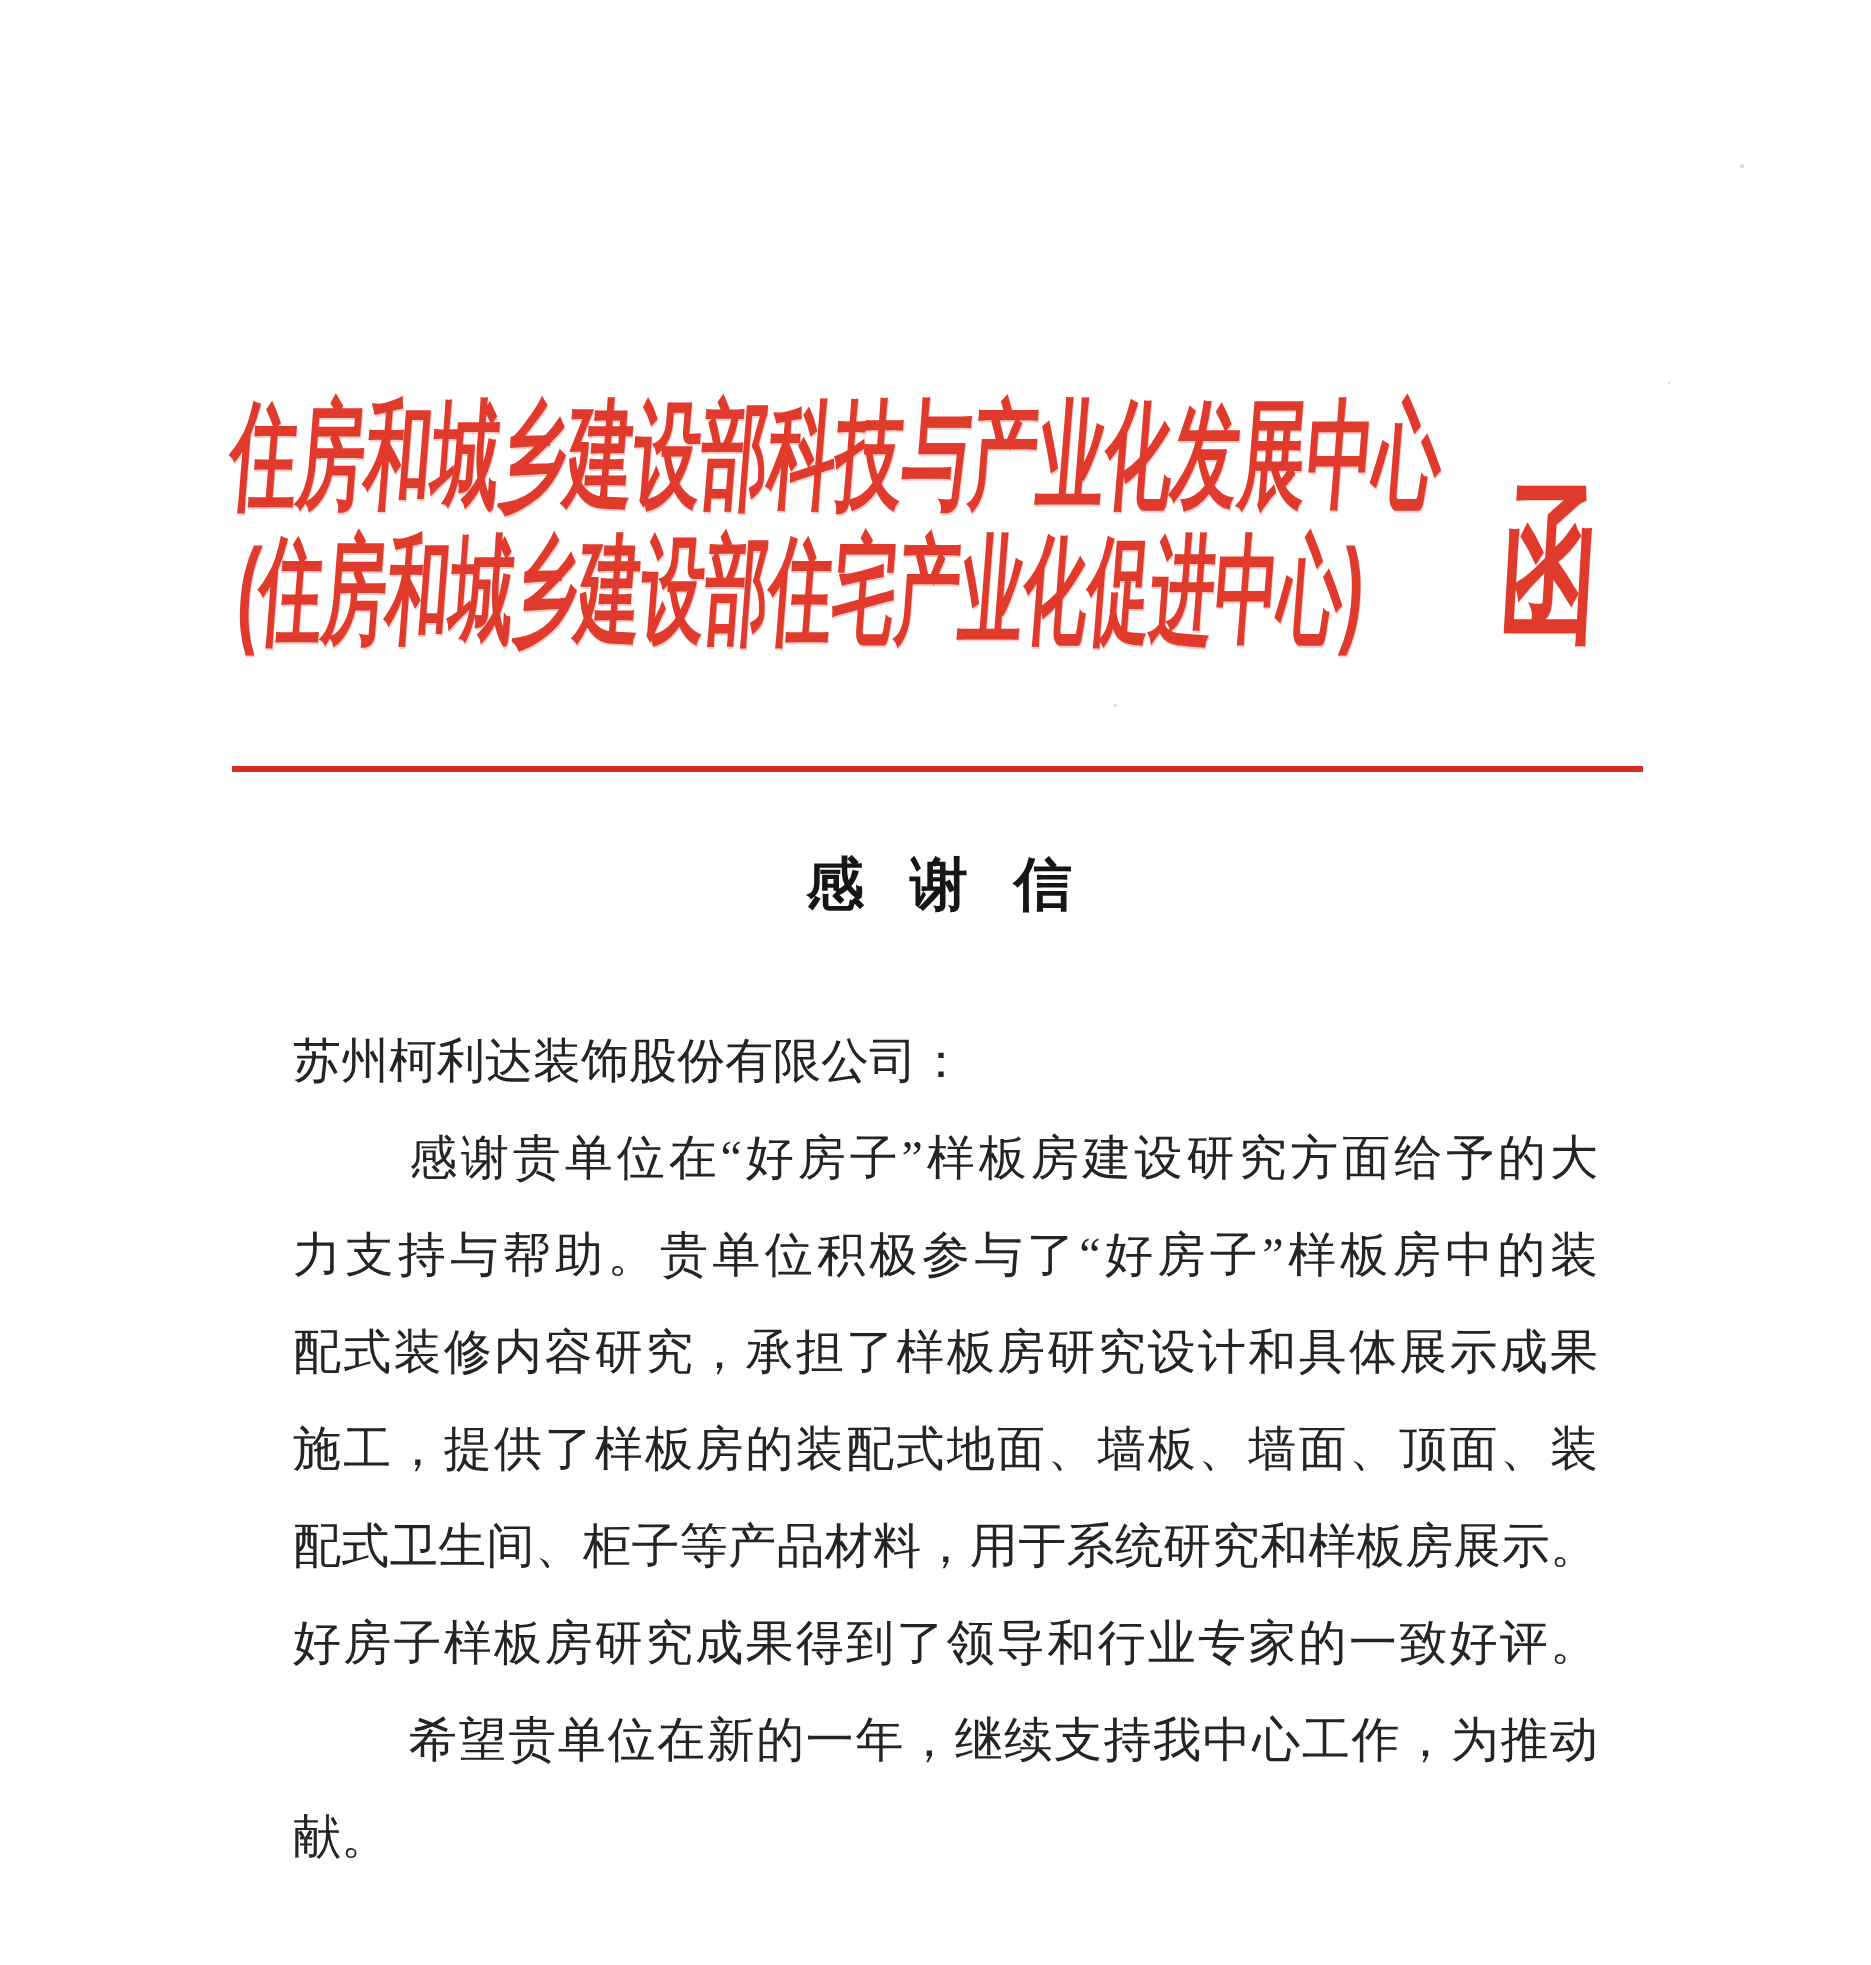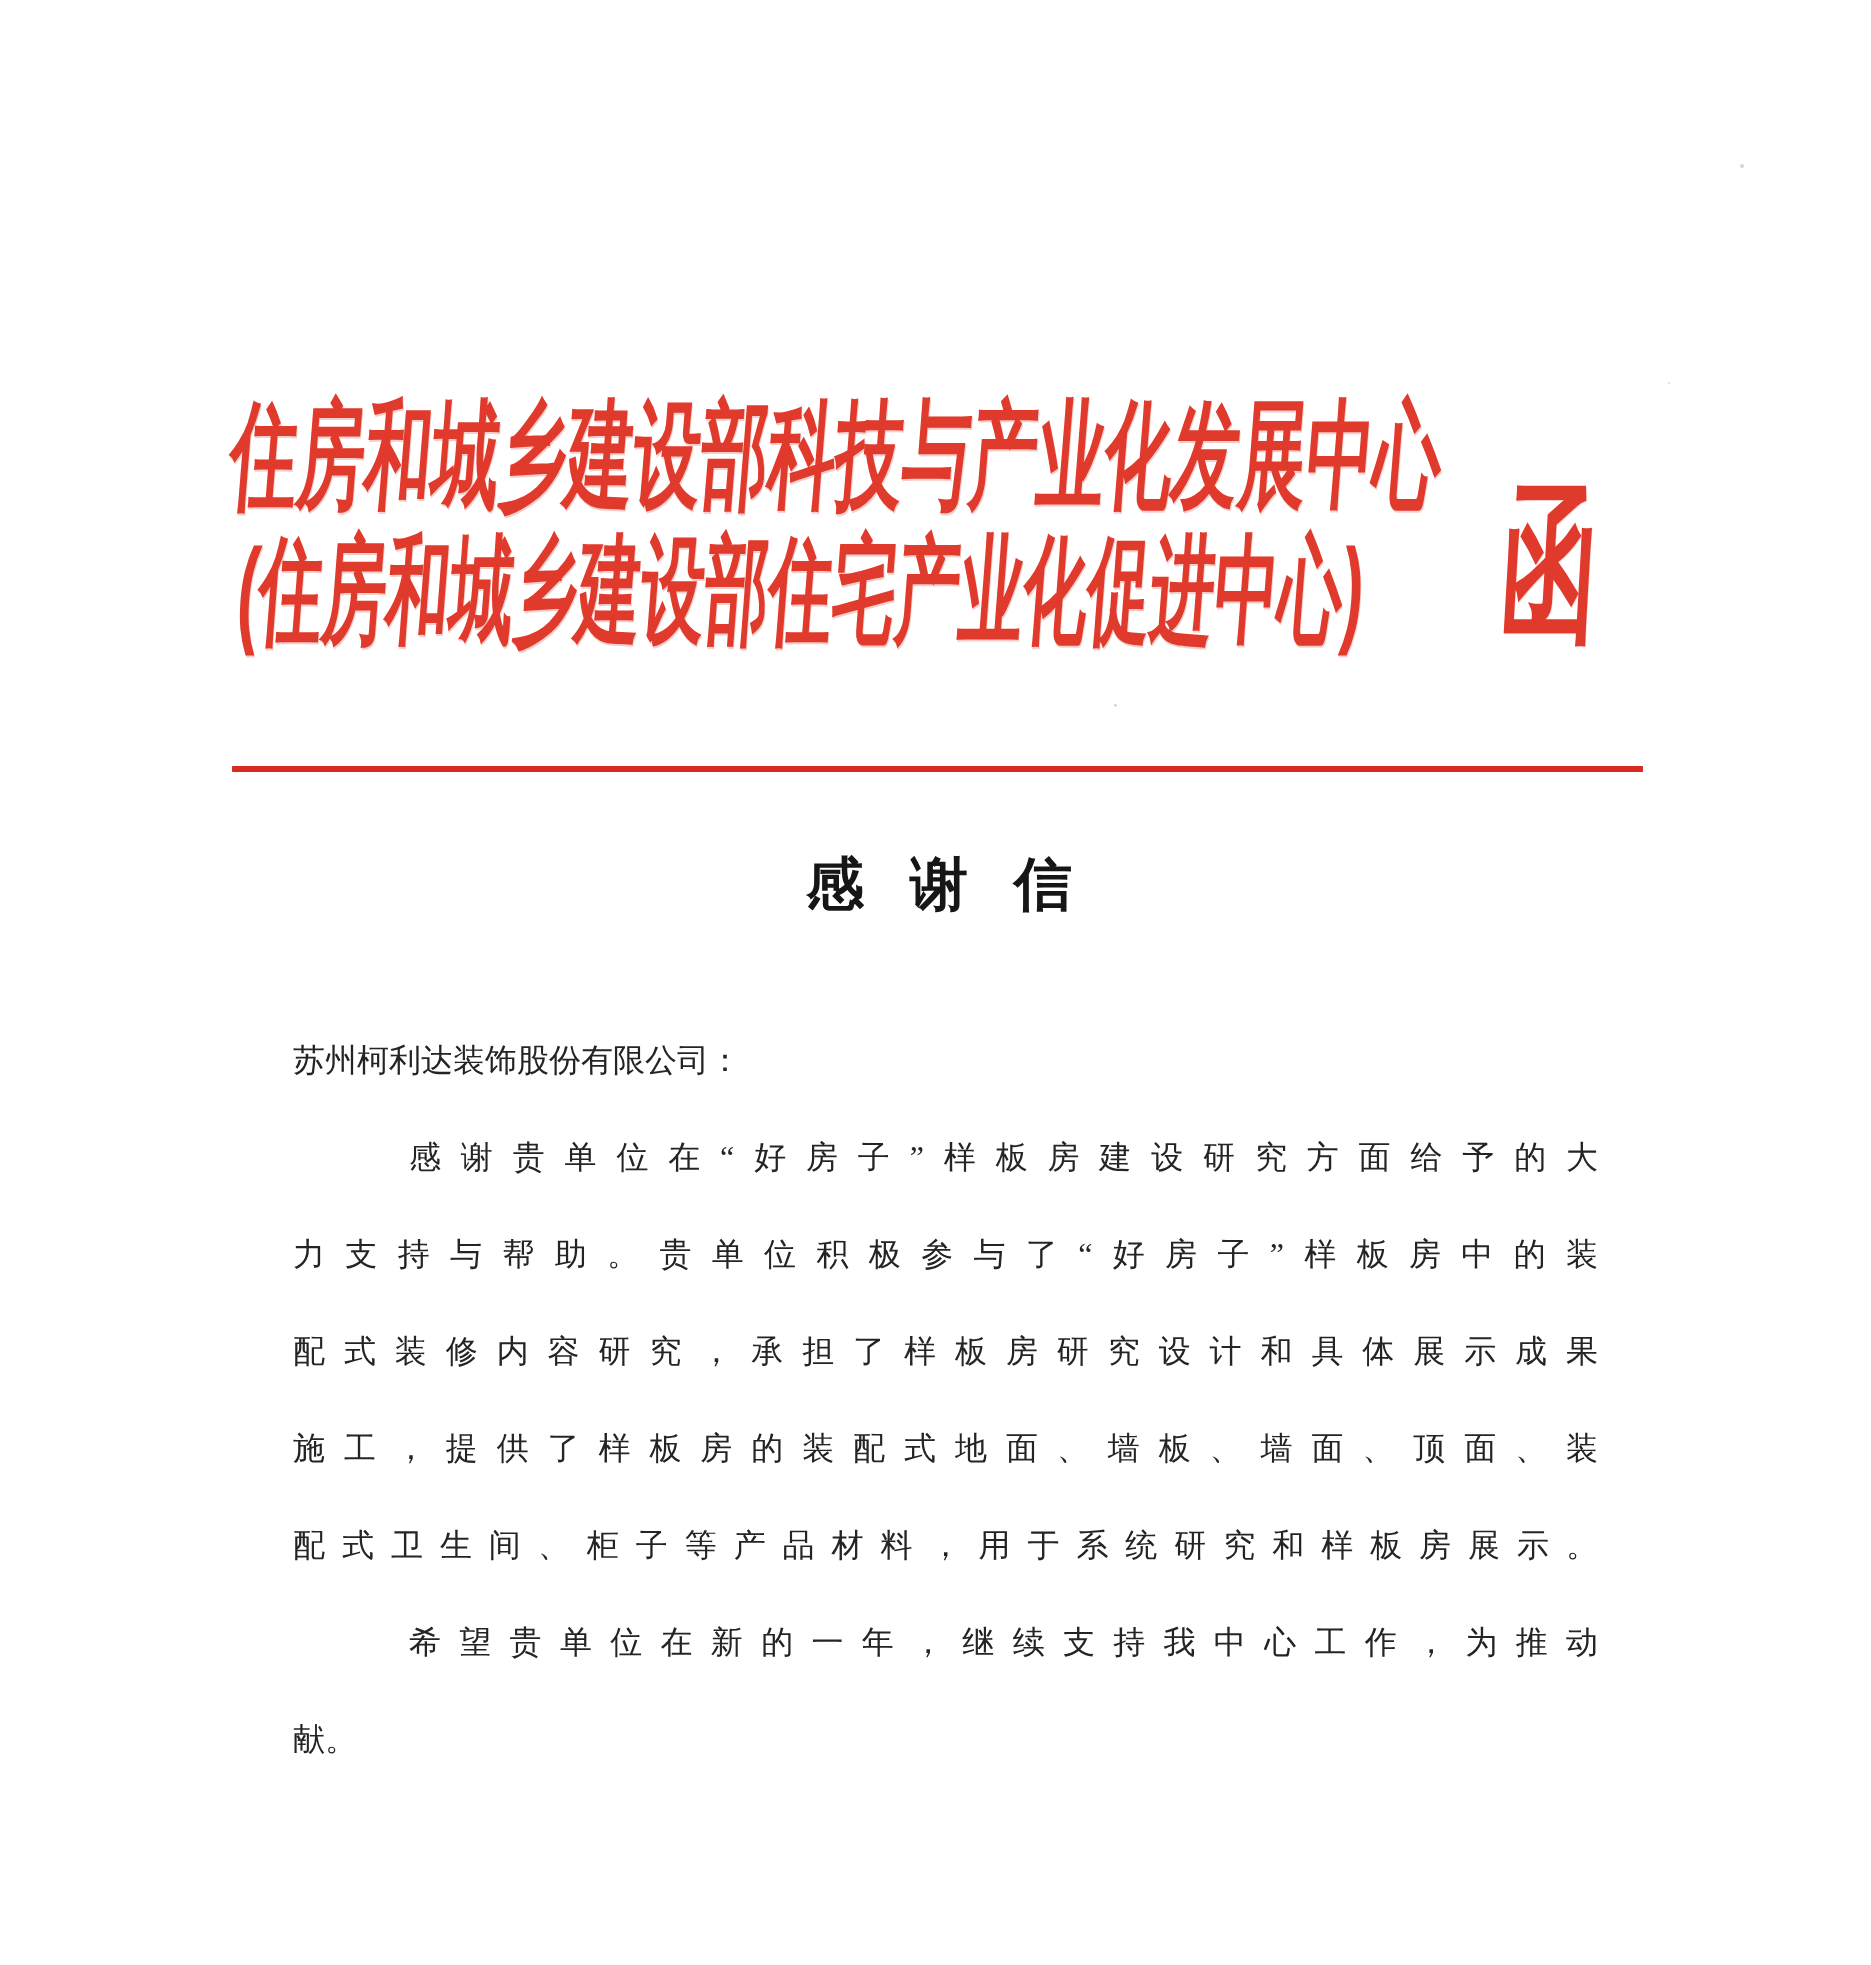--- a/index.html
+++ b/index.html
@@ -45,21 +45,21 @@
     letter-spacing:46px;white-space:nowrap;color:#161616;
     font-family:"Liberation Serif","DejaVu Serif",serif;
   }
 
   
   .body-block{
     position:absolute;left:293px;top:1012px;width:1305px;
   }
   .bline{
     width:1305px;height:97px;line-height:97px;
-    font-size:32px;color:#242424;
+    font-size:48px;color:#242424;
     white-space:nowrap;
   }
   .bline.fill{
     white-space:normal;
     text-align:justify;
     text-align-last:justify;
     text-justify:inter-character;
     word-break:break-all;
     overflow:hidden;
   }
@@ -78,20 +78,21 @@
 
 <div class="doc-title">感谢信</div>
 
 <div class="body-block">
   <div class="bline">苏州柯利达装饰股份有限公司：</div>
   <div class="bline fill indent">感谢贵单位在“好房子”样板房建设研究方面给予的大</div>
   <div class="bline fill">力支持与帮助。贵单位积极参与了“好房子”样板房中的装</div>
   <div class="bline fill">配式装修内容研究，承担了样板房研究设计和具体展示成果</div>
   <div class="bline fill">施工，提供了样板房的装配式地面、墙板、墙面、顶面、装</div>
   <div class="bline fill">配式卫生间、柜子等产品材料，用于系统研究和样板房展示。</div>
+  <div class="bline fill">好房子样板房研究成果得到了领导和行业专家的一致好评。</div>
   <div class="bline fill indent">希望贵单位在新的一年，继续支持我中心工作，为推动</div>
   <div class="bline">献。</div>
 
 </div>
 
 <div class="speck" style="left:1740px;top:164px;width:3.5px;height:3.5px;"></div>
 <div class="speck" style="left:1114px;top:704px;width:2.8px;height:2.8px;"></div>
 <div class="speck" style="left:1668px;top:382px;width:2.4px;height:2.4px;"></div>
 
 

